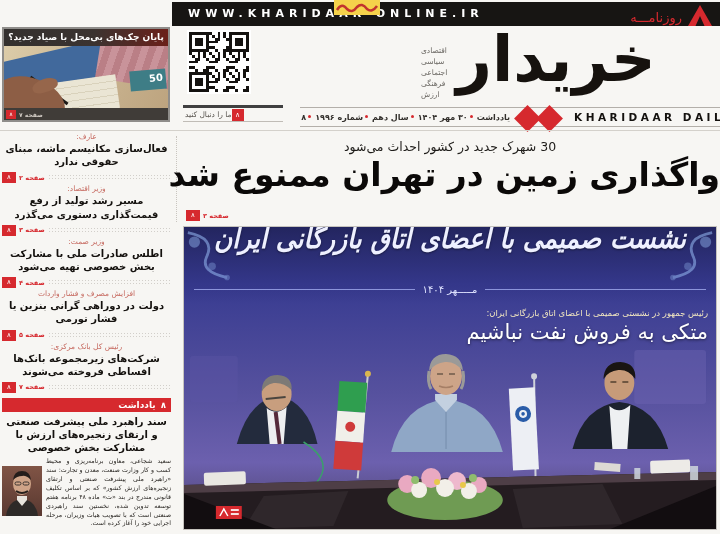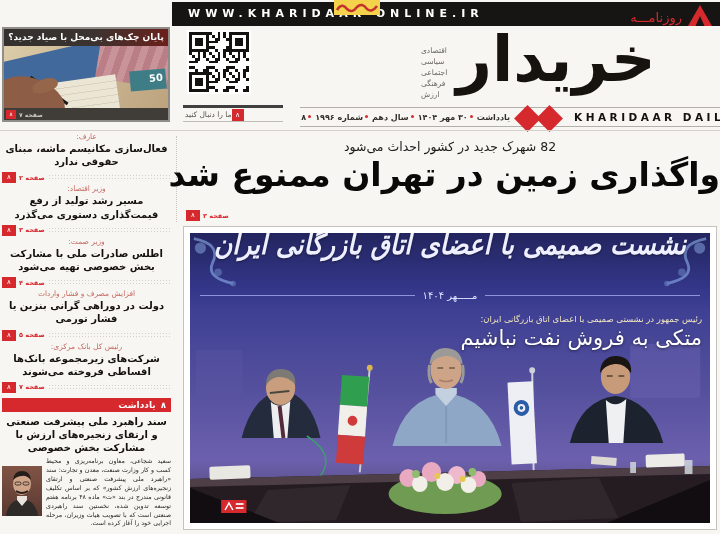--- a/index.html
+++ b/index.html
@@ -109,21 +109,21 @@
               align-items:center; direction:rtl; padding:0 4px; gap:4px; font-size:9px; font-weight:bold; }
   .note-head { text-align:center; direction:rtl; font-weight:bold; font-size:10px; line-height:1.3;
                color:#14110e; margin-top:3px; }
   .note-body { direction:rtl; font-size:6.3px; line-height:1.42; color:#2a2723; text-align:justify;
                margin-top:3px; }
   .portrait { float:left; width:40px; height:50px; margin:9px 4px 1px 0; }
   .portrait svg { display:block; width:100%; height:100%; }
 
   
   .photo-card { position:absolute; left:183px; top:226px; width:534px; height:304px; background:#fff;
-                border:1px solid #c6c3be; padding:6px; }
+                border:1px solid #c6c3be; padding:0; }
   .photo { position:relative; width:100%; height:100%; overflow:hidden;
            background:linear-gradient(180deg,#30327e 0%,#3d3f93 25%,#56519e 55%,#6c60ae 78%,#4a3f66 100%); }
   .banner { position:absolute; top:0; left:0; right:0; height:76px;
             background:linear-gradient(180deg,#23255f 0%,#34378a 75%,rgba(52,55,138,0) 100%); }
   .banner-title { position:absolute; top:-3px; left:0; right:0; text-align:center; direction:rtl;
                   color:#eef0ff; font-size:25px; font-weight:bold; font-style:italic;
                   transform:scaleY(1.12); white-space:nowrap; text-shadow:0 1px 2px rgba(0,0,0,.45); }
   .orn { position:absolute; width:56px; height:56px; opacity:.6; }
   .orn-l { left:2px; top:2px; } .orn-r { right:2px; top:2px; transform:scaleX(-1); }
   .banner-dateline { position:absolute; top:57px; left:10px; right:10px; display:flex;
@@ -638,21 +638,21 @@
     <div class="promo-foot">
       <span class="tag-box">∧</span>
       <span class="tag-label">صفحه ۷</span>
     </div>
   </div>
 
   <div class="hr-main"></div>
   <div class="vsep"></div>
 
   <div class="lead">
-    <div class="lead-kicker">82 شهرک جدید در کشور احداث می‌شود</div>
+    <div class="lead-kicker">30 شهرک جدید در کشور احداث می‌شود</div>
     <div class="lead-head">واگذاری زمین در تهران ممنوع شد</div>
     <div class="lead-tag">
       <span class="tag-box">∧</span>
       <span class="tag-label">صفحه ۳</span>
     </div>
   </div>
 
   <div class="sidebar">
 
     <div class="sb-item">

